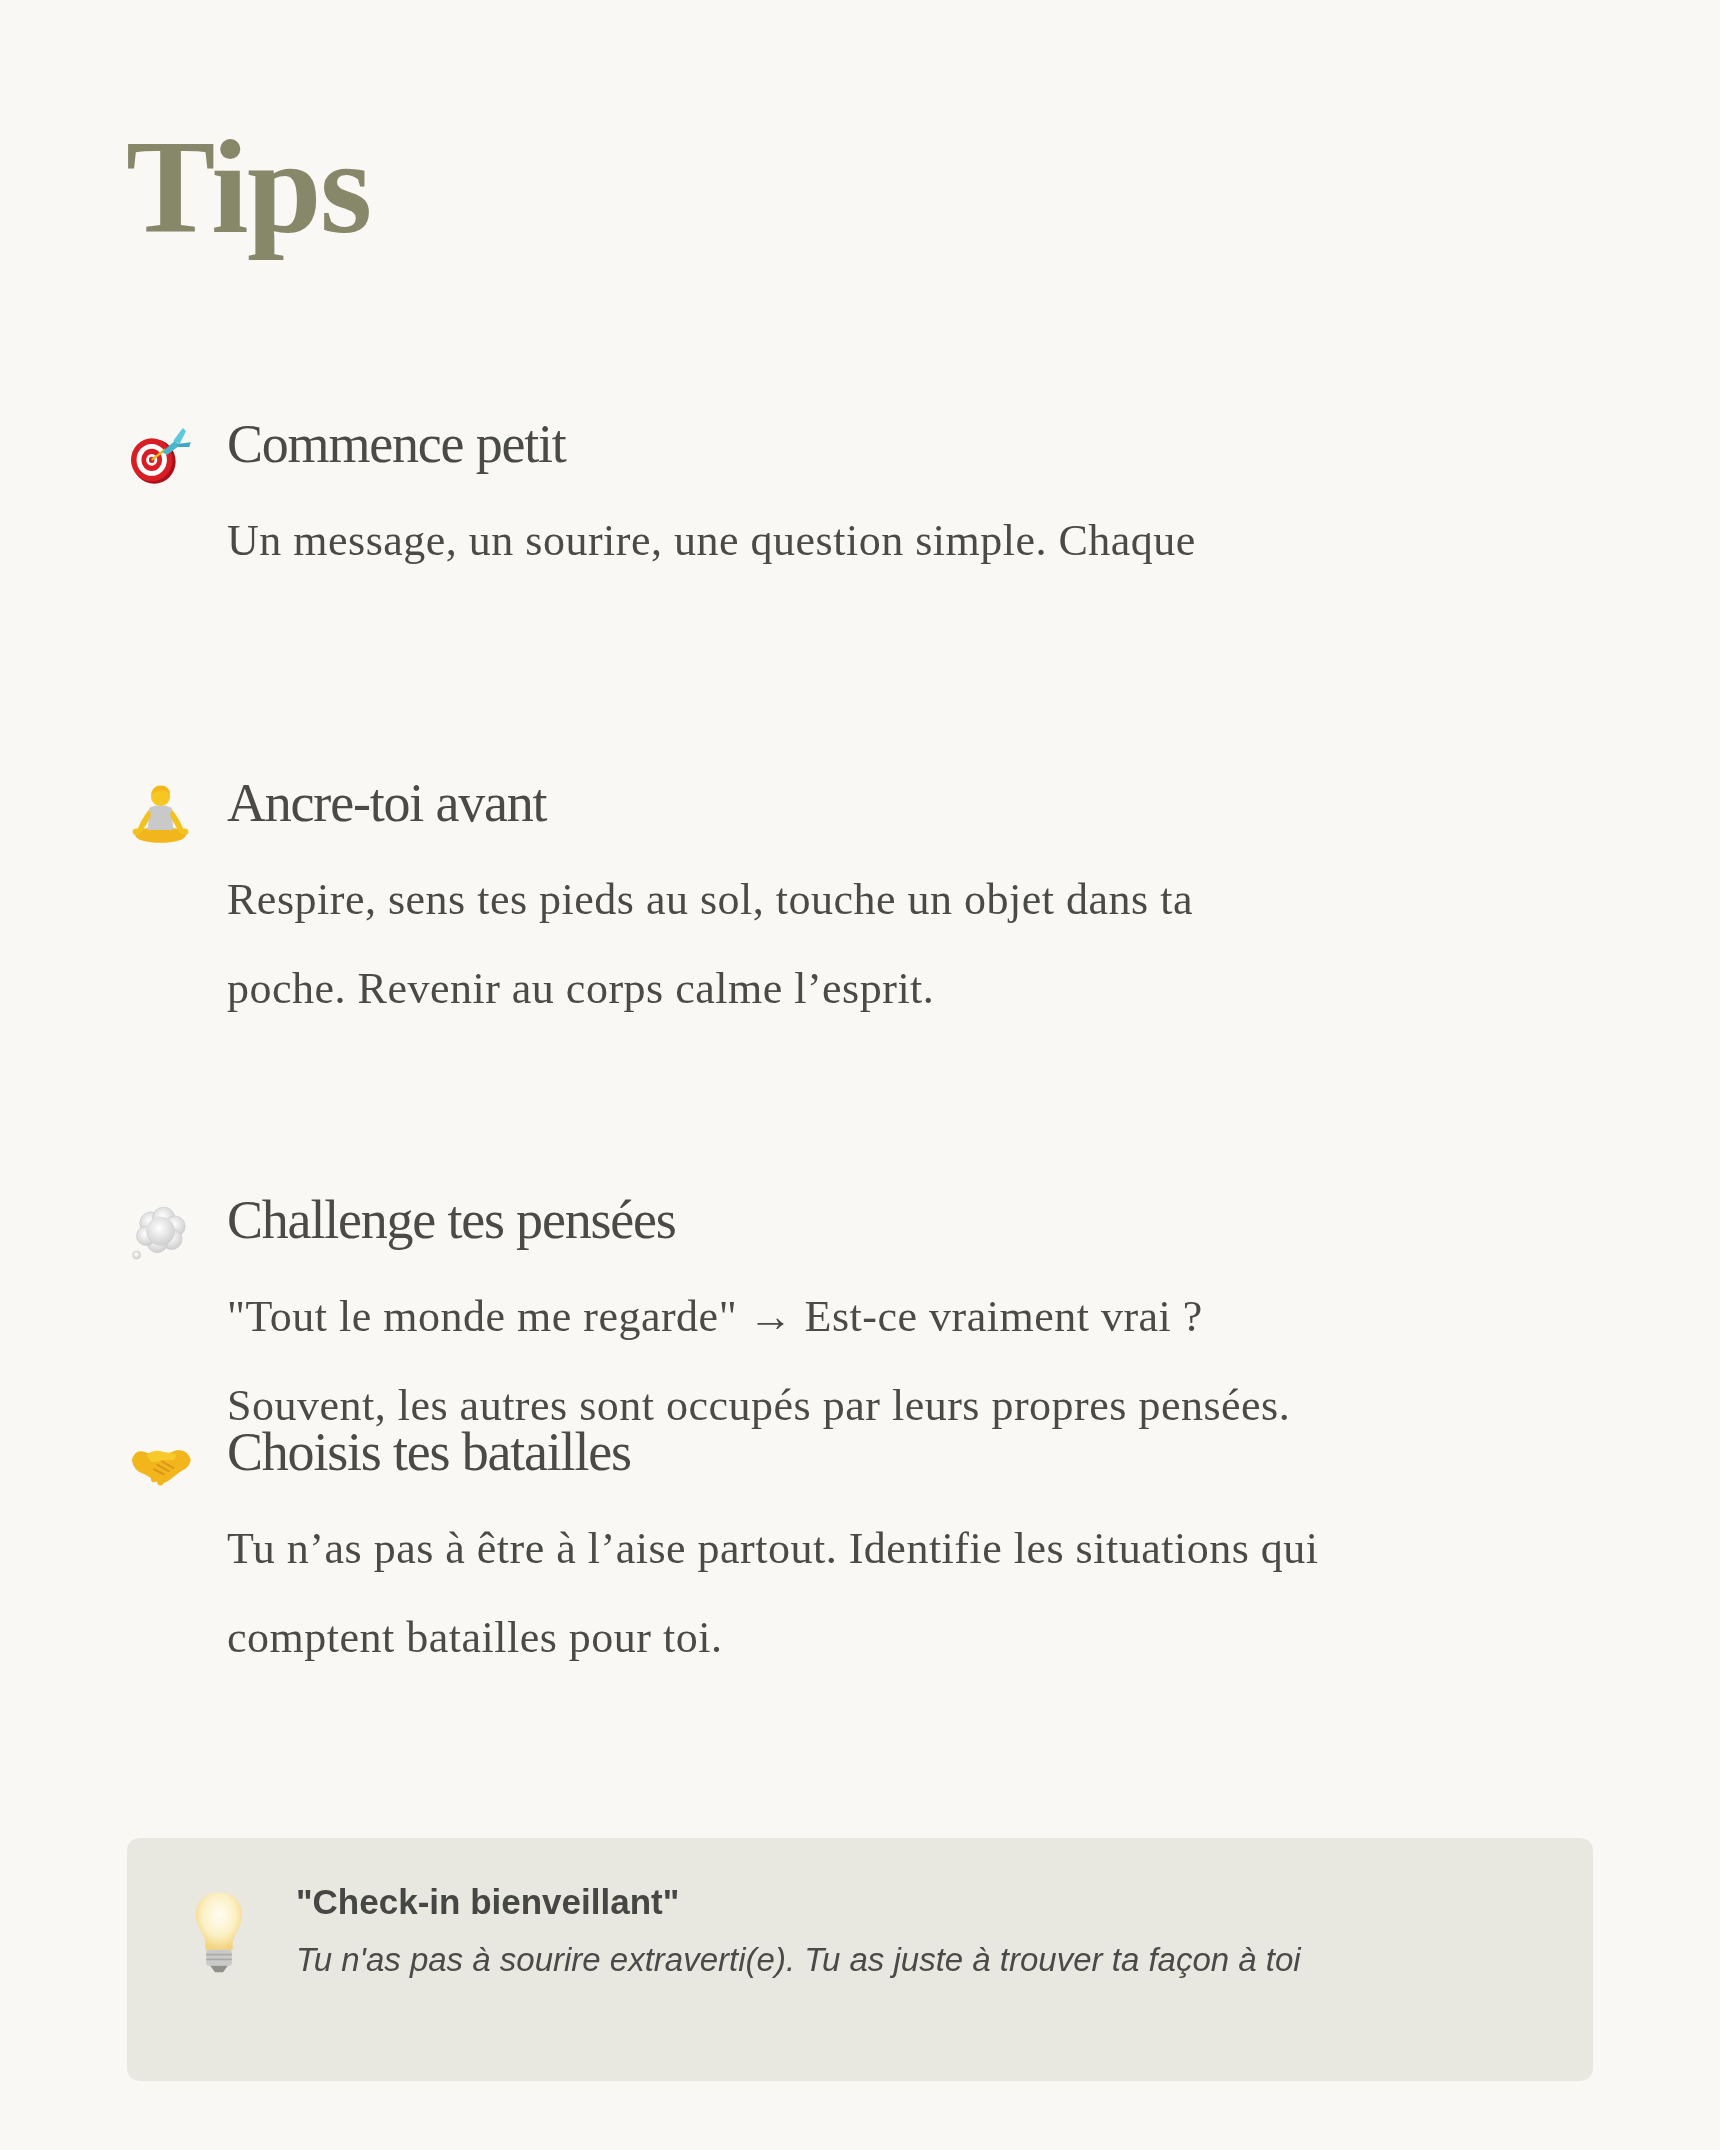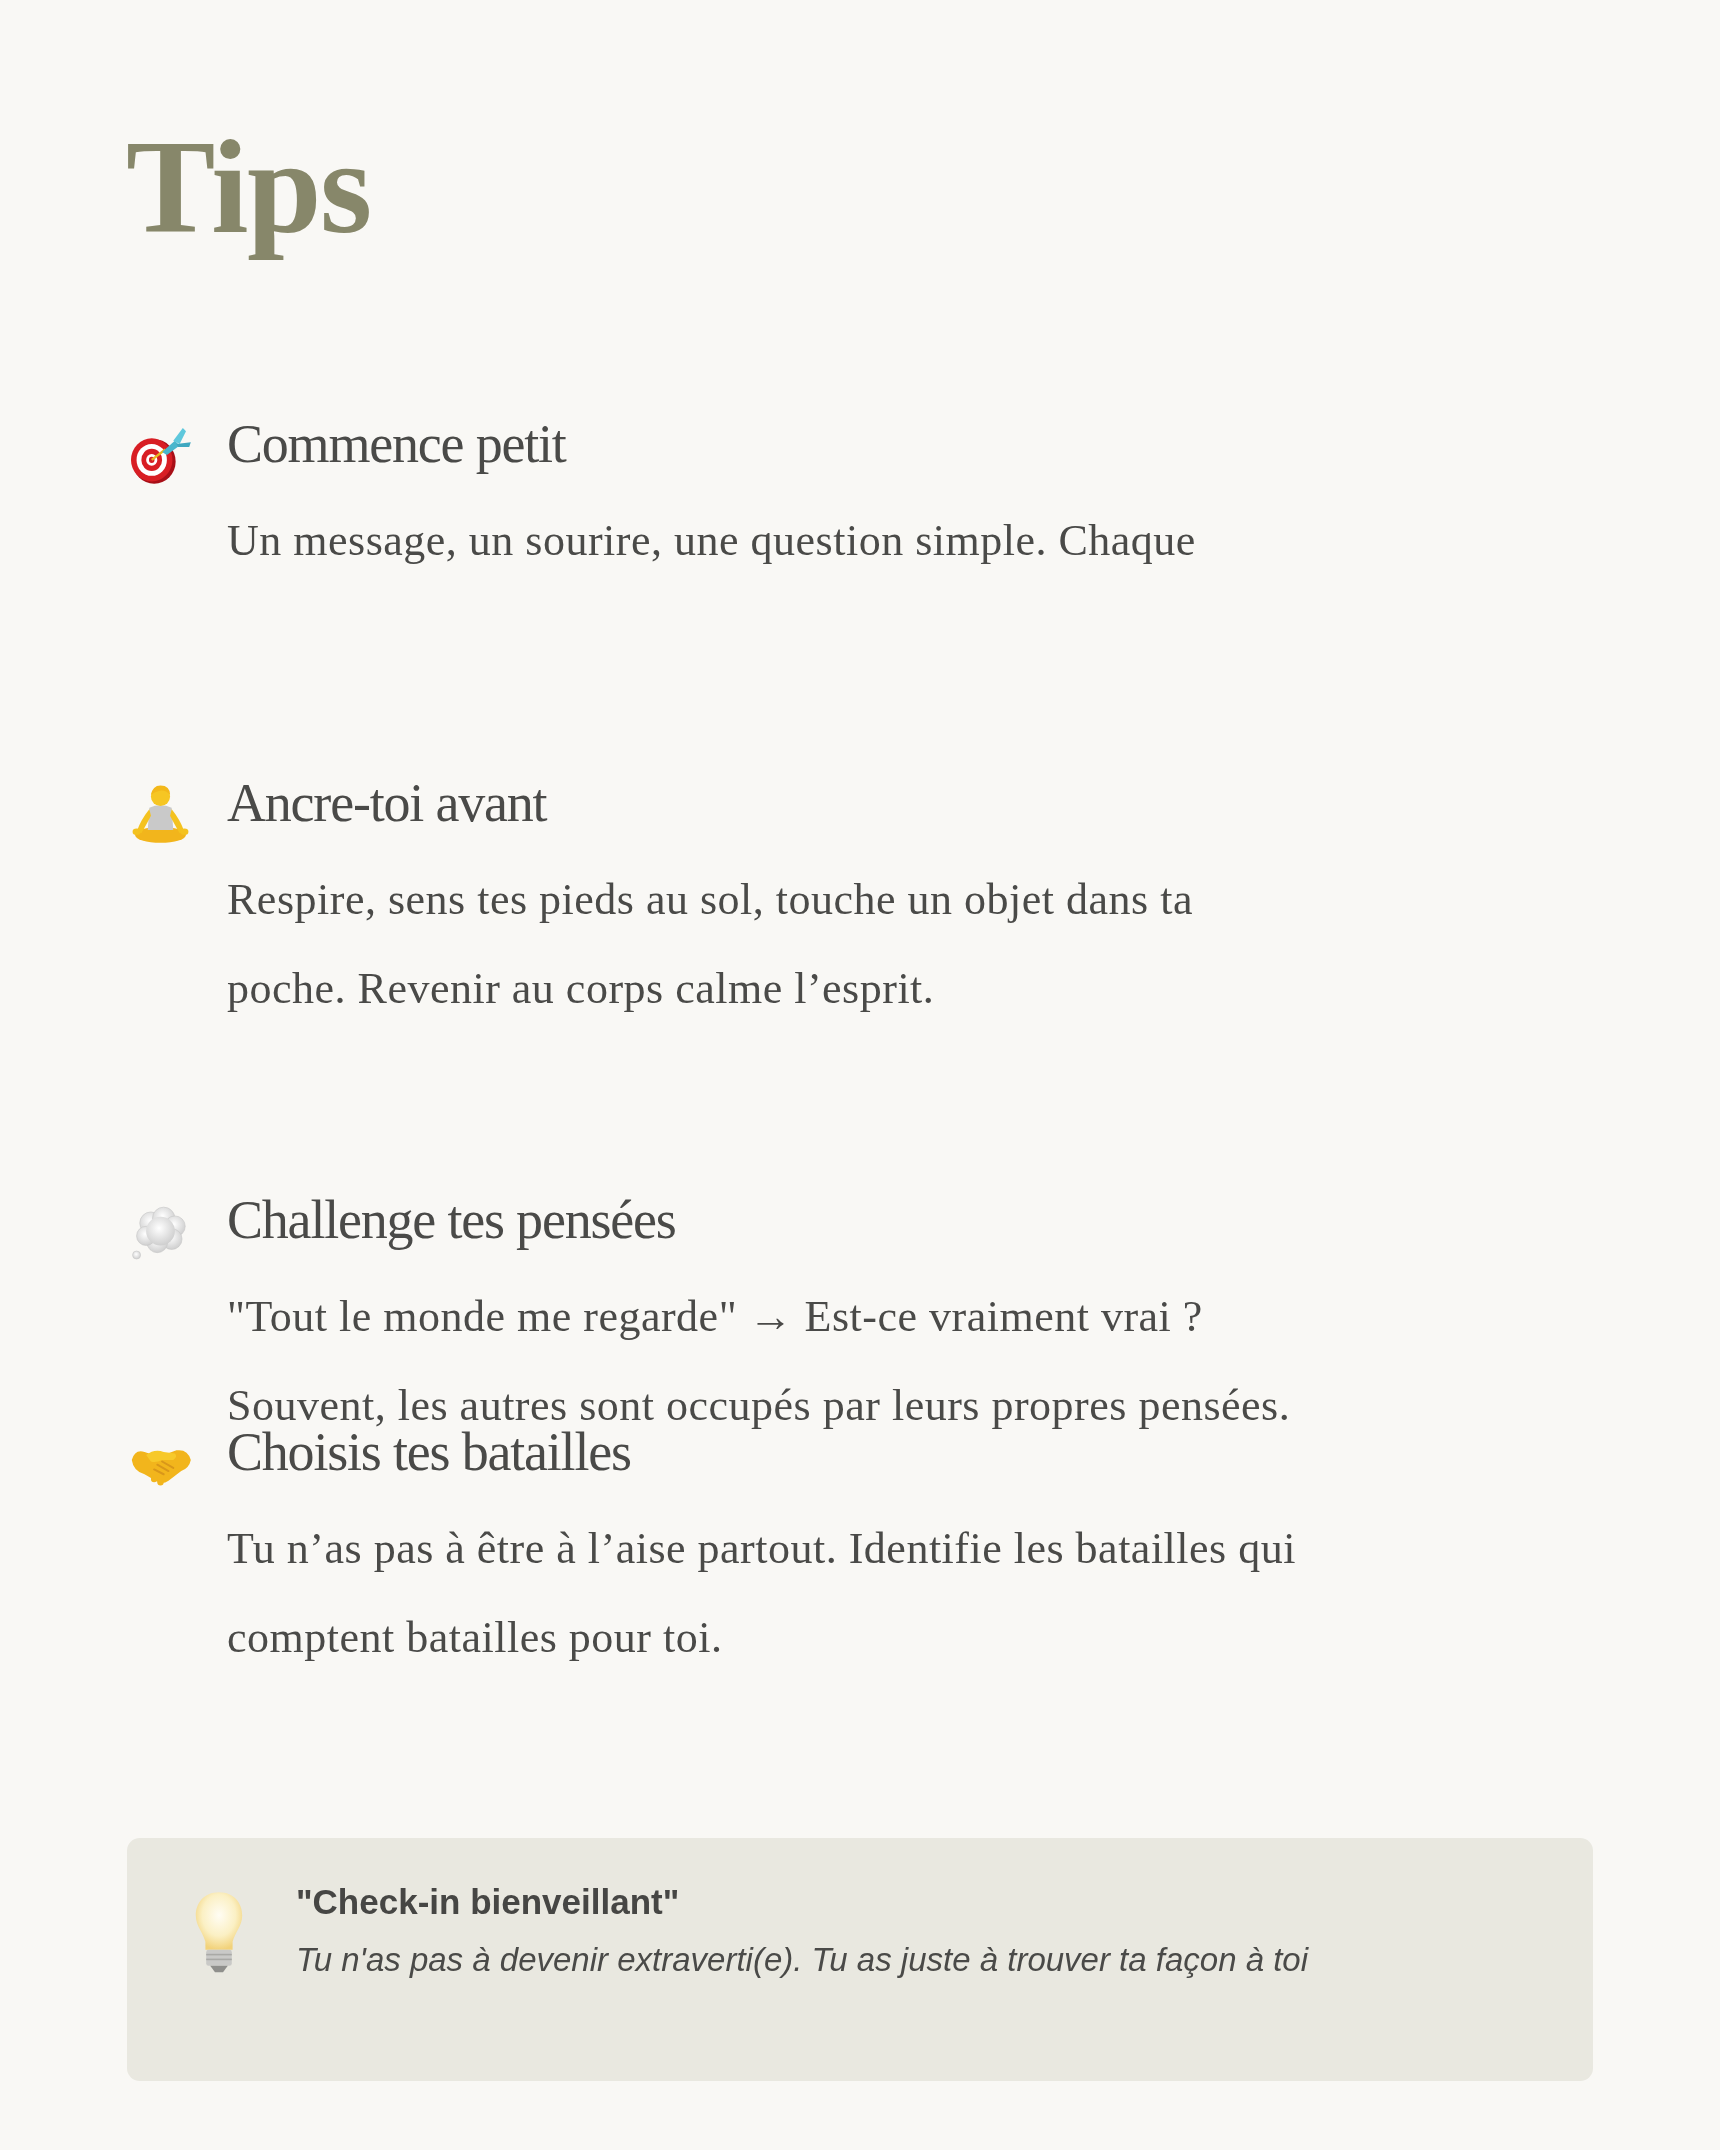--- a/index.html
+++ b/index.html
@@ -193,21 +193,21 @@
     <svg viewBox="0 0 84 84">
       <path d="M6 40 Q10 26 22 30 L40 36 L62 28 Q76 26 80 40 Q78 50 68 54 L52 66 Q44 72 36 66 L22 58 Q8 54 6 40 Z" fill="#f2b51c"></path>
       <path d="M24 34 Q34 26 46 30 L60 32 Q64 36 58 40 L44 40 Q36 44 30 42 Z" fill="#f7c92a"></path>
       <path d="M34 52 L46 58 M38 46 L52 54 M44 42 L58 50" stroke="#d9971a" stroke-width="2.5" fill="none" stroke-linecap="round"></path>
       <circle cx="34" cy="64" r="4" fill="#f2b51c"></circle>
       <circle cx="42" cy="68" r="4" fill="#f2b51c"></circle>
     </svg>
   </span>
   <h2 class="tip-heading">Choisis tes batailles</h2>
   <p class="tip-body">
-    <span class="tip-line">Tu n’as pas à être à l’aise partout. Identifie les batailles qui</span>
+    <span class="tip-line">Tu n’as pas à être à l’aise partout. Identifie les situations qui</span>
     <span class="tip-line">comptent batailles pour toi.</span>
   </p>
 </section>
 
 <aside class="callout">
   <span class="callout-icon">
     <svg viewBox="0 0 70 110">
       <defs>
         <radialGradient id="bulbg" cx="50%" cy="40%" r="60%">
           <stop offset="0%" stop-color="#fffdf4"></stop>
@@ -217,16 +217,16 @@
       </defs>
       <path d="M35 4 C16 4 6 18 6 33 C6 46 15 54 18 66 L18 76 L52 76 L52 66 C55 54 64 46 64 33 C64 18 54 4 35 4 Z" fill="url(#bulbg)"></path>
       <rect x="19" y="76" width="32" height="20" rx="3" fill="#c9c9c7"></rect>
       <line x1="19" y1="82" x2="51" y2="82" stroke="#a9a9a6" stroke-width="2"></line>
       <line x1="19" y1="88" x2="51" y2="88" stroke="#a9a9a6" stroke-width="2"></line>
       <path d="M24 96 L46 96 L40 104 L30 104 Z" fill="#8f8f8c"></path>
     </svg>
   </span>
   <h3 class="callout-title">"Check-in bienveillant"</h3>
   <p class="callout-body">
-    <span class="callout-line">Tu n'as pas à devenir extraverti(e). Tu as juste à trouver ta façon à toi</span>
+    <span class="callout-line">Tu n'as pas à sourire extraverti(e). Tu as juste à trouver ta façon à toi</span>
   </p>
 </aside>
 
 
 </body></html>

